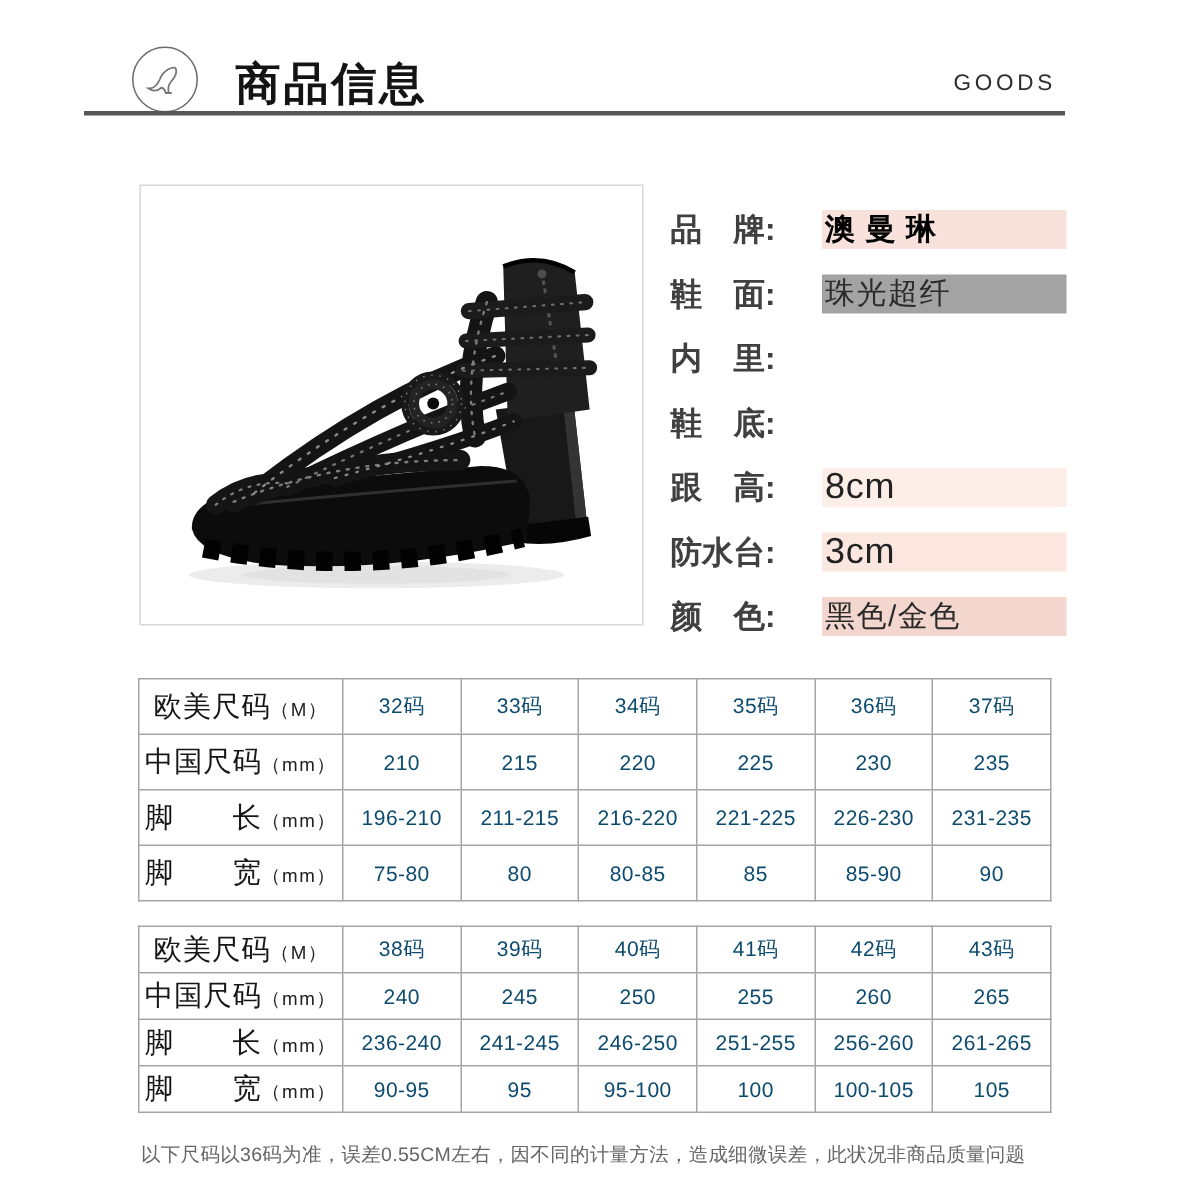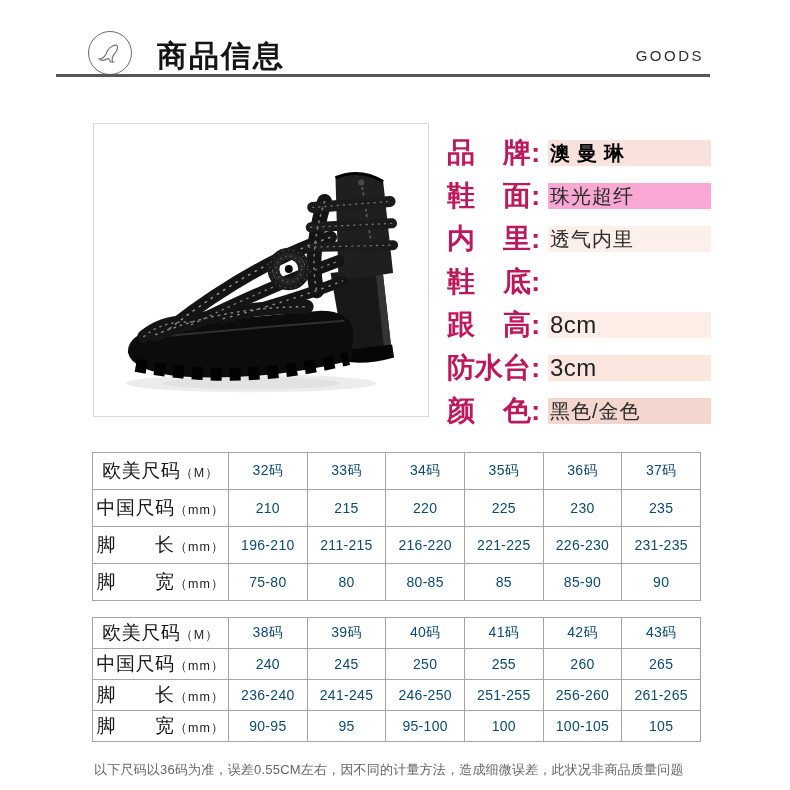--- a/index.html
+++ b/index.html
@@ -28,21 +28,21 @@
   .photo-box{
     position:absolute;left:93px;top:123px;width:336px;height:294px;background:#fff;
     border:1px solid #d8d8d8;box-sizing:border-box;
   }
   .photo-box svg{display:block;width:100%;height:100%;}
   .specs{
     position:absolute;left:447px;top:131px;width:280px;
   }
   .spec-row{height:43px;display:flex;align-items:center;}
   .spec-label{
-    font-size:28px;font-weight:bold;color:#be185d;width:80px;flex:0 0 80px;white-space:nowrap;
+    font-size:21px;font-weight:bold;color:#404040;width:80px;flex:0 0 80px;white-space:nowrap;
   }
   .spec-value{
     margin-left:21px;min-width:163px;box-sizing:border-box;height:26px;line-height:26px;
     padding:0 2px;font-size:20px;color:#2b2b2b;letter-spacing:1px;white-space:nowrap;
   }
   .spec-value.vbold{font-weight:bold;color:#000;letter-spacing:7px;}
   .spec-value.vlarge{font-size:24px;letter-spacing:0.5px;color:#222;}
   
   table.size{
     position:absolute;left:92px;width:609px;border-collapse:collapse;table-layout:fixed;
@@ -130,25 +130,24 @@
   </svg>
 </div>
 
 <div class="specs">
     <div class="spec-row">
       <span class="spec-label">品　牌:</span>
       <span class="spec-value vbold" style="background: rgb(248, 226, 219);">澳曼琳</span>
     </div>
     <div class="spec-row">
       <span class="spec-label">鞋　面:</span>
-      <span class="spec-value" style="background: #f9a8d4;">珠光超纤</span>
+      <span class="spec-value" style="background: #a3a3a3;">珠光超纤</span>
     </div>
     <div class="spec-row">
       <span class="spec-label">内　里:</span>
-      <span class="spec-value" style="background: rgb(253, 239, 233);">透气内里</span>
     </div>
     <div class="spec-row">
       <span class="spec-label">鞋　底:</span>
     </div>
     <div class="spec-row">
       <span class="spec-label">跟　高:</span>
       <span class="spec-value vlarge" style="background: rgb(253, 238, 232);">8cm</span>
     </div>
     <div class="spec-row">
       <span class="spec-label">防水台:</span>

